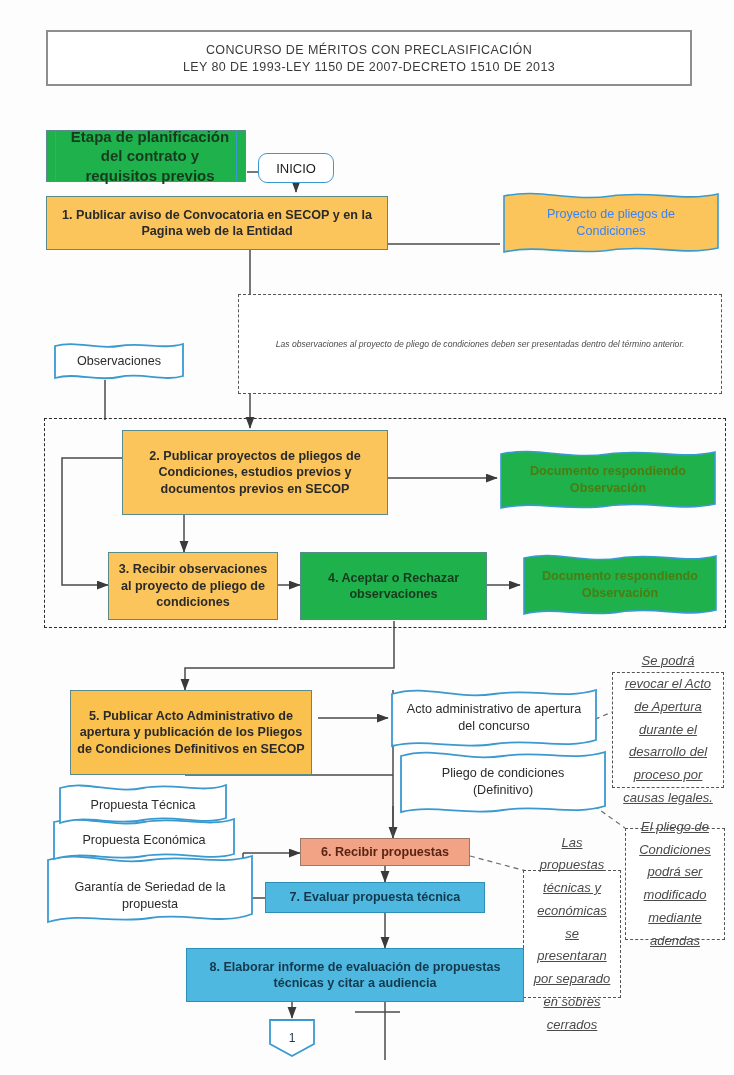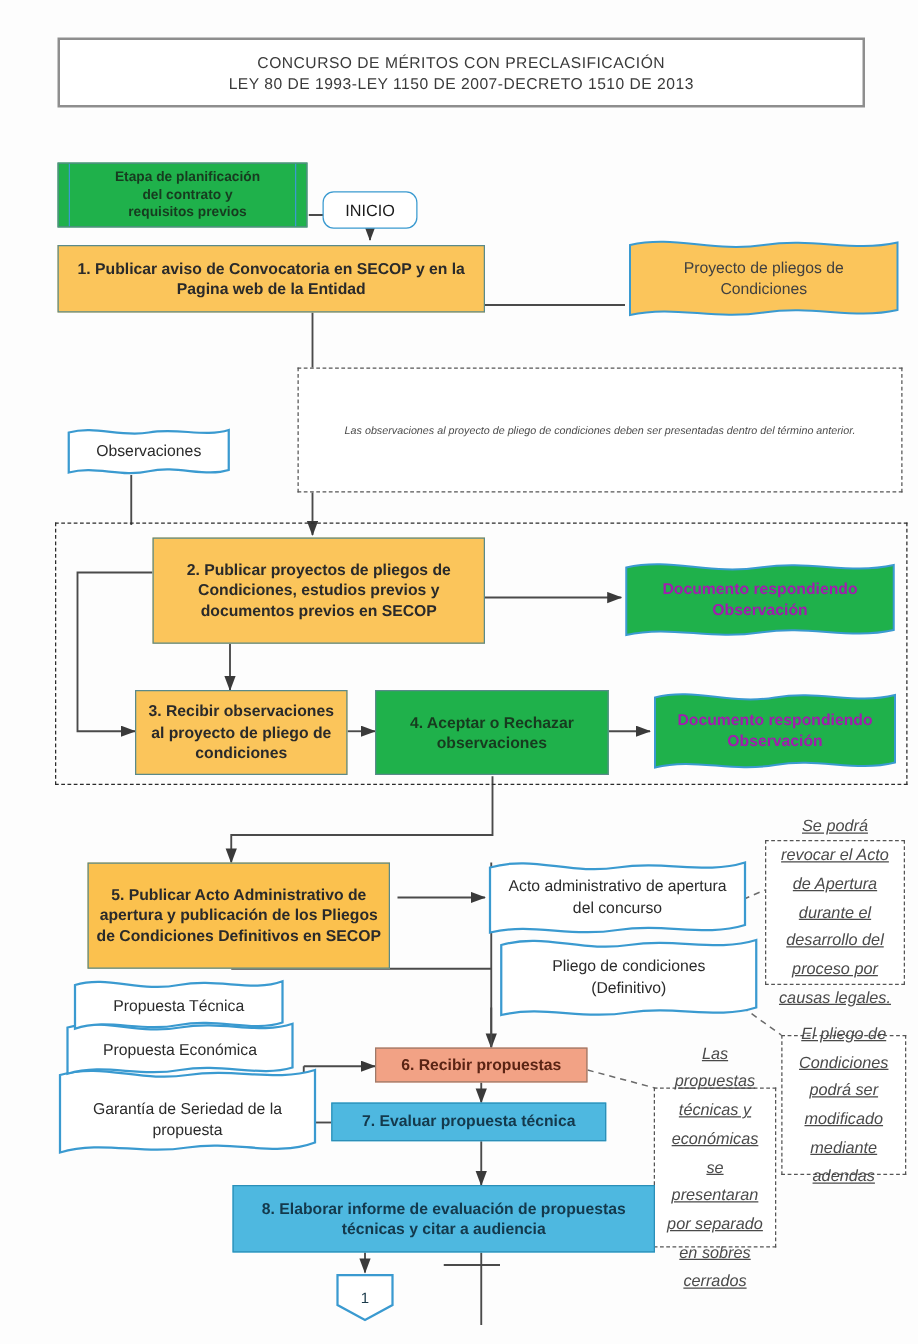--- a/index.html
+++ b/index.html
@@ -39,23 +39,23 @@
   }
   .predef:before{left:8px;}
   .predef:after{right:8px;}
 
   
   .banner{position:absolute;display:flex;align-items:center;justify-content:center;
           text-align:center;font-size:12.6px;color:#2b2b2b;}
   .banner .bsvg{position:absolute;left:0;top:0;width:100%;height:100%;}
   .banner .btxt{position:relative;z-index:2;width:100%;padding:0 14px;box-sizing:border-box;
                 line-height:1.35;}
-  .banner.green .btxt{color:#a21caf;font-weight:600;}
+  .banner.green .btxt{color:#4d7c0f;font-weight:600;}
   .banner.white .btxt{color:#2b2b2b;}
-  .banner.orange .btxt{color:#404040;}
+  .banner.orange .btxt{color:#3b82f6;}
 
   
   .note{position:absolute;border:1.6px dashed #555;background:#ffffff;box-sizing:border-box;
         display:flex;align-items:center;justify-content:center;text-align:center;
         font-style:italic;color:#4a4a4a;line-height:1.5;}
   .note.small{font-size:13px;line-height:1.75;text-decoration:underline;}
   .note.wide{font-size:8.6px;}
   .note span{display:block;padding:0 8px;}
 
   
@@ -135,21 +135,21 @@
 
     <g stroke="#6a6a6a" stroke-width="1.2" fill="none" stroke-dasharray="5,4">
       <path d="M570,730 L612,712"></path>
       <path d="M572,790 L625,828"></path>
       <path d="M470,856 L560,880"></path>
     </g>
   </svg>
 
   <div class="group" style="left:44px;top:418px;width:682px;height:210px;"></div>
 
-  <div class="node proc green predef" style="left:46px;top:130px;width:200px;height:52px;font-size:11px;font-weight:600;">
+  <div class="node proc green predef" style="left:46px;top:130px;width:200px;height:52px;font-size:15px;font-weight:600;">
     <span>
       <span>Etapa de planificación</span>
       <span>del contrato y</span>
       <span>requisitos previos</span>
     </span>
   </div>
 
   <div class="term" style="left:258px;top:134px;width:76px;height:30px;margin-top:19px;">
     <span>INICIO</span>
   </div>

